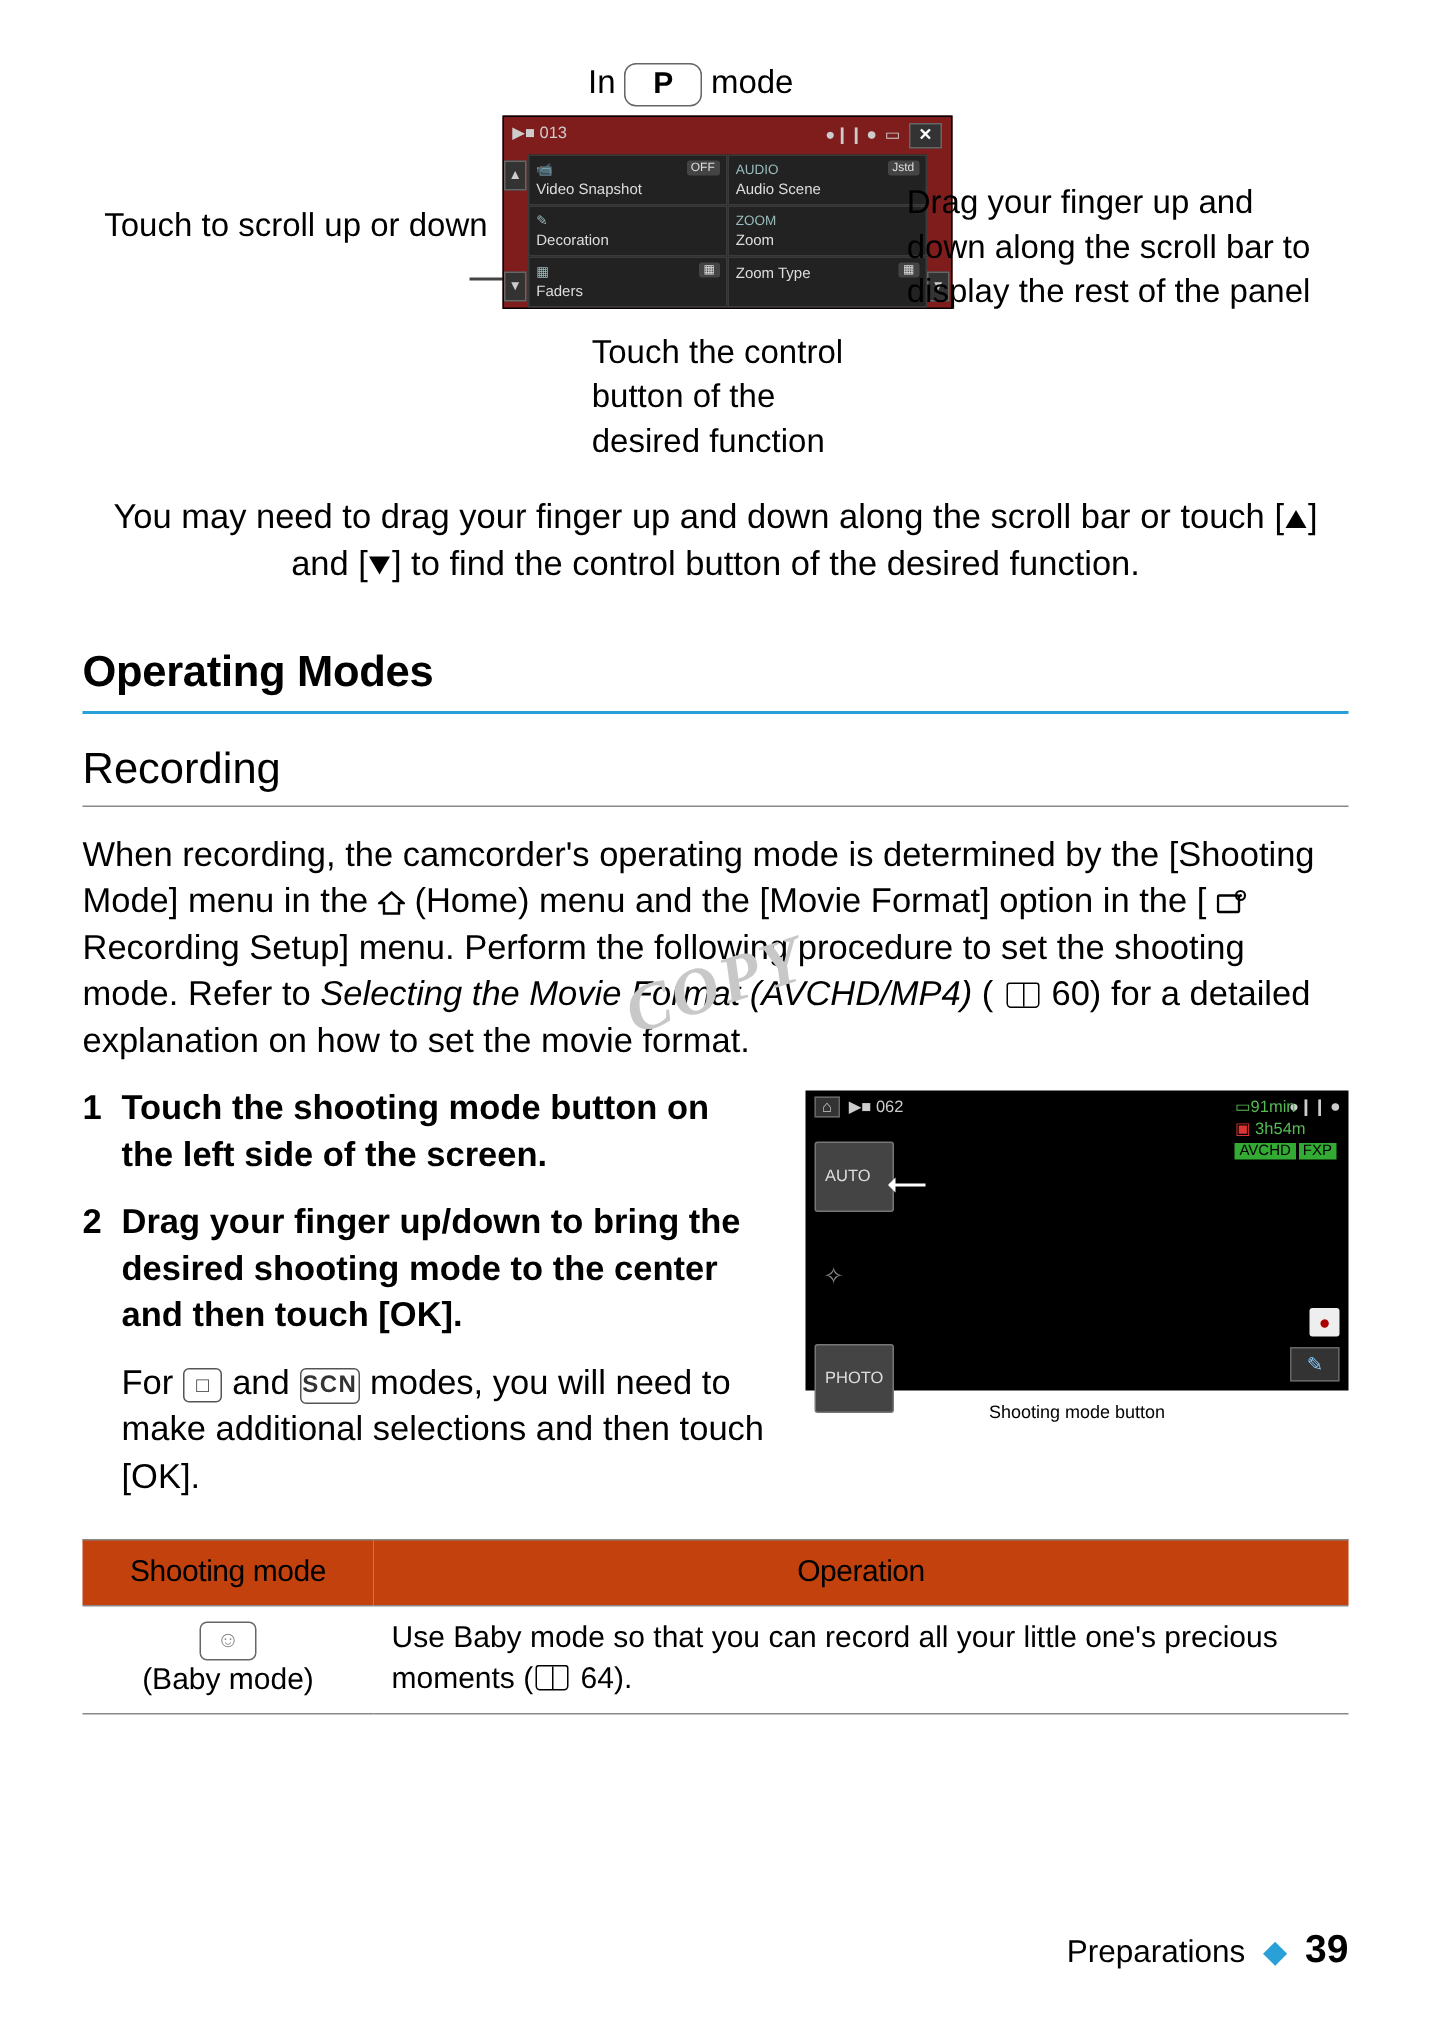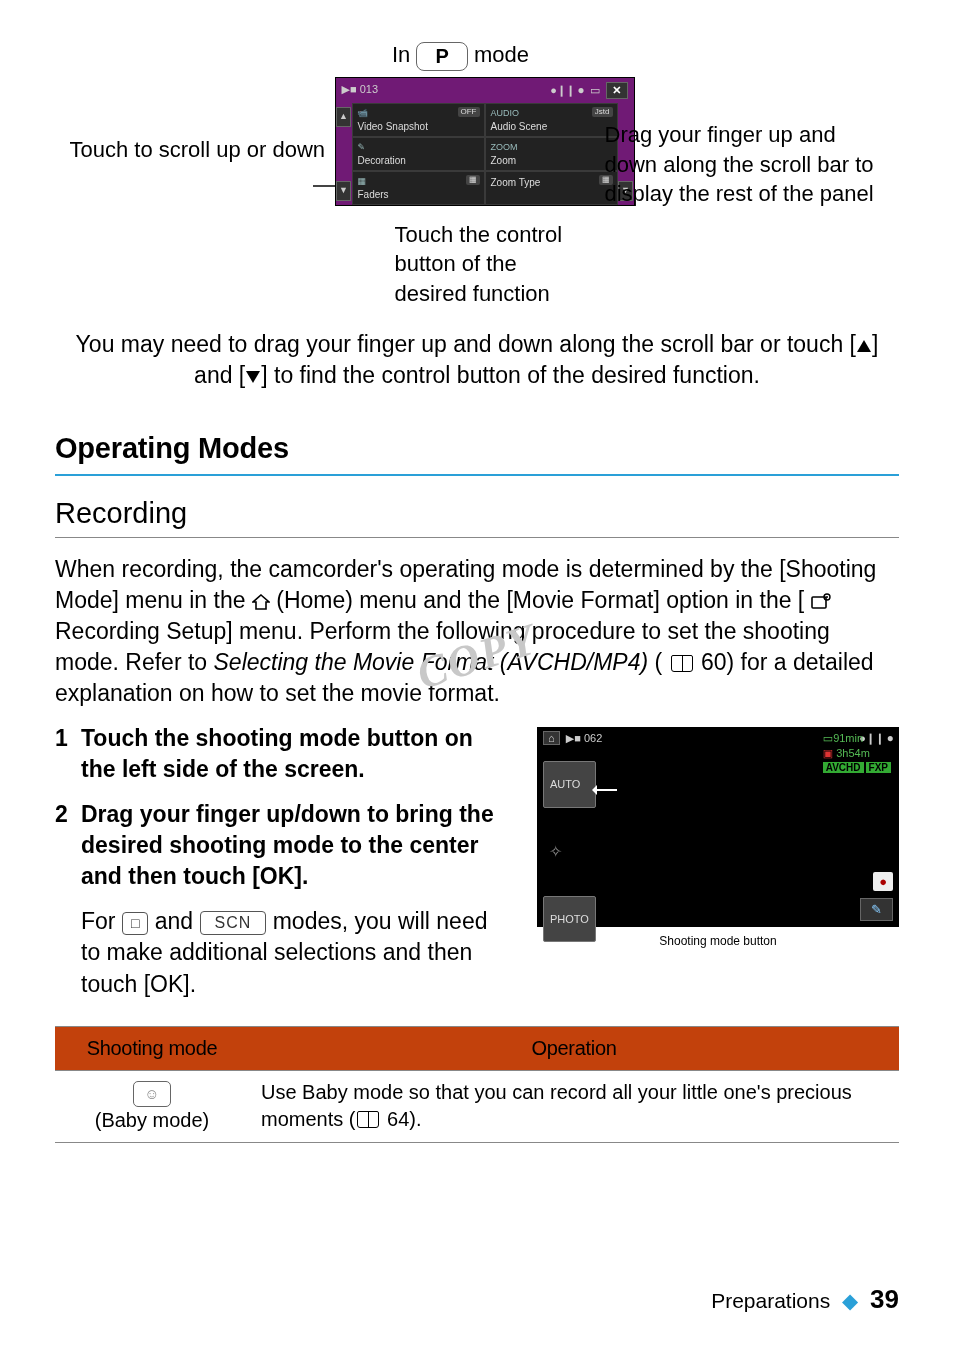--- a/index.html
+++ b/index.html
@@ -3,21 +3,21 @@
 <meta charset="utf-8">
 <style>
   html,body{margin:0;padding:0;background:#fff;}
   body{width:954px;min-height:1345px;font-family:Helvetica,Arial,sans-serif;color:#000;font-size:23px;line-height:1.35;padding:40px 55px 0 55px;box-sizing:border-box;position:relative;}
   .diagram-row{display:flex;justify-content:center;align-items:flex-start;margin-bottom:4px;}
   .diag-left{width:265px;text-align:left;font-size:22px;padding-top:95px;position:relative;}
   .diag-center{width:252px;position:relative;}
   .diag-right{width:280px;font-size:22px;padding-top:80px;padding-left:18px;position:relative;}
   .mode-line{text-align:center;font-size:22px;margin-bottom:6px;}
   .mode-pill{display:inline-block;border:1.5px solid #666;border-radius:8px;padding:0 18px;font-weight:bold;font-size:20px;vertical-align:middle;}
-  .panel{background:#701a75;color:#ddd;font-size:11px;width:298px;border:1px solid #000;}
+  .panel{background:#7f1d1d;color:#ddd;font-size:11px;width:298px;border:1px solid #000;}
   .panel-top{display:flex;justify-content:space-between;padding:4px 6px;font-size:11px;color:#ccc;}
   .panel-top .pg{color:#ccc;}
   .panel-top .ic{display:flex;gap:6px;align-items:center;}
   .panel-top .xbtn{background:#333;border:1px solid #666;color:#fff;padding:0 5px;font-weight:bold;font-size:11px;}
   .panel-grid{display:flex;}
   .panel-arrows{width:16px;display:flex;flex-direction:column;justify-content:space-between;align-items:center;padding:4px 0;}
   .panel-arrows div{background:#333;border:1px solid #666;color:#ccc;width:13px;height:18px;display:flex;align-items:center;justify-content:center;font-size:9px;}
   .panel-cells{flex:1;}
   .panel-row{display:flex;}
   .cell{flex:1;border:1px solid #3a3a3a;background:#222;padding:3px 5px;height:34px;box-sizing:border-box;position:relative;}
@@ -41,27 +41,27 @@
   .steps .num{font-weight:bold;width:26px;flex-shrink:0;}
   .steps .txt{font-weight:bold;}
   .steps .txt.normal{font-weight:normal;}
   .side-shot{width:362px;margin-top:4px;}
   .shot{background:#000;height:200px;position:relative;color:#ccc;font-size:12px;}
   .shot .top{display:flex;justify-content:space-between;padding:4px 6px;font-size:11px;text-align:center;}
   .shot .left-col{position:absolute;left:6px;top:34px;display:flex;flex-direction:column;gap:18px;}
   .chip{background:#444;border:1px solid #777;color:#ddd;font-size:11px;padding:15px 6px;border-radius:2px;display:inline-block;}
   .shot .r1{position:absolute;right:6px;top:4px;text-align:left;font-size:11px;line-height:1.3;color:#5b5;}
   .shot .r1 .red{color:#d33;}
-  .shot .r1 .tag{background:#3a3;color:#000;font-size:10px;padding:0 3px;margin-right:2px;font-weight:bold;}
+  .shot .r1 .tag{background:#3a3;color:#000;font-size:10px;padding:0 3px;margin-right:2px;}
   .shot .rec-b{position:absolute;right:6px;bottom:36px;background:#eee;color:#a00;font-size:13px;padding:1px 6px;border-radius:2px;}
   .shot .pal{position:absolute;right:6px;bottom:6px;background:#333;border:1px solid #666;padding:2px 10px;font-size:13px;color:#8cf;}
   .shot .arrow{position:absolute;left:56px;top:62px;width:24px;height:2px;background:#fff;}
   .shot .arrow::after{content:"";position:absolute;left:-6px;top:-4px;border:5px solid transparent;border-right-color:#fff;}
   .shot-cap{font-size:12px;text-align:center;margin-top:6px;}
-  .scnbox{display:inline-block;border:1.5px solid #555;border-radius:4px;padding:0 14px;font-size:16px;font-weight:normal;letter-spacing:1px;vertical-align:1px;color:#333;}
+  .scnbox{display:inline-block;border:1.5px solid #555;border-radius:4px;padding:0 1px;font-size:16px;font-weight:bold;letter-spacing:1px;vertical-align:1px;color:#333;}
   .cinbox{display:inline-block;border:1.5px solid #555;border-radius:4px;padding:1px 8px;font-size:14px;vertical-align:1px;color:#333;}
   table.t1{width:100%;border-collapse:collapse;margin-top:26px;font-size:20px;}
   table.t1 th{background:#c2410c;font-weight:normal;padding:8px 12px;font-family:"Helvetica Neue Light",Helvetica,Arial;letter-spacing:-0.3px;}
   table.t1 td{padding:8px 12px;vertical-align:top;}
   table.t1 .c1{width:170px;text-align:center;}
   table.t1 tr{border-bottom:1px solid #888;}
   table.t1 thead tr{border-top:1px solid #888;border-bottom:1px solid #888;}
   .baby-ic{display:inline-block;border:1.5px solid #666;border-radius:5px;padding:2px 10px;color:#888;font-size:15px;}
   .footer{position:absolute;bottom:28px;right:55px;font-size:21px;}
   .footer .dia{color:#2aa0d8;margin:0 6px;}

